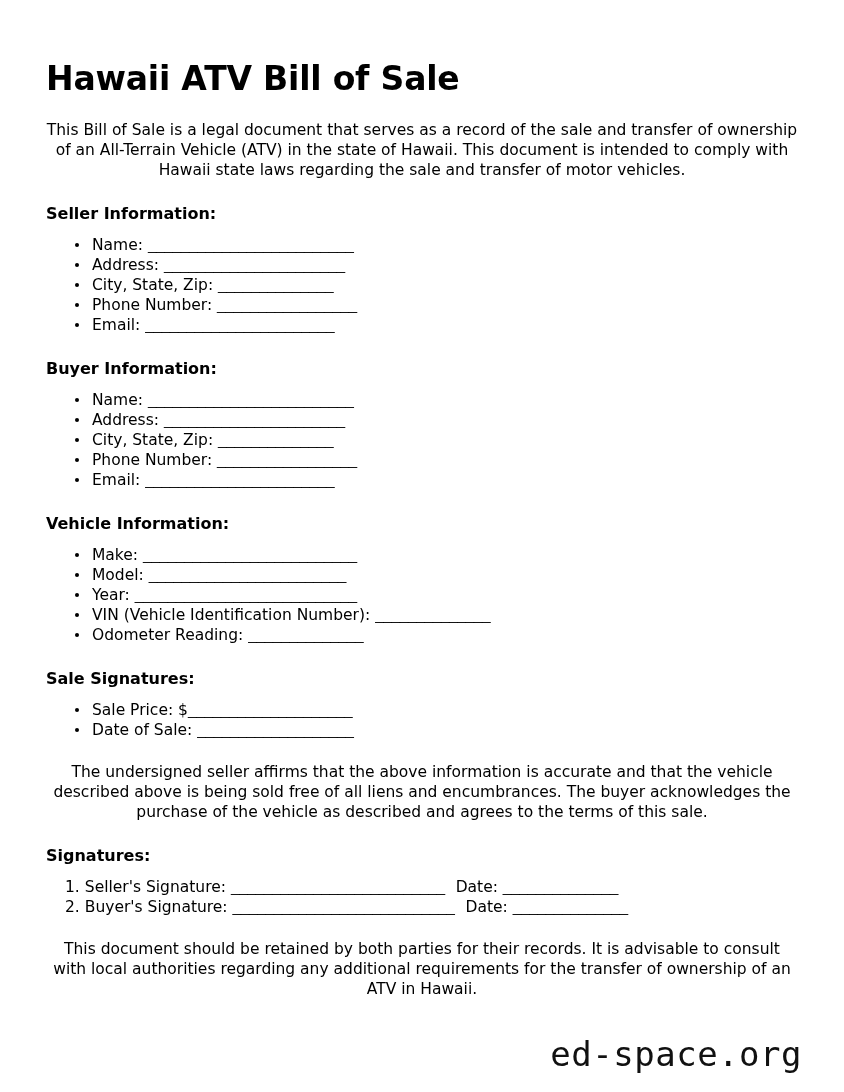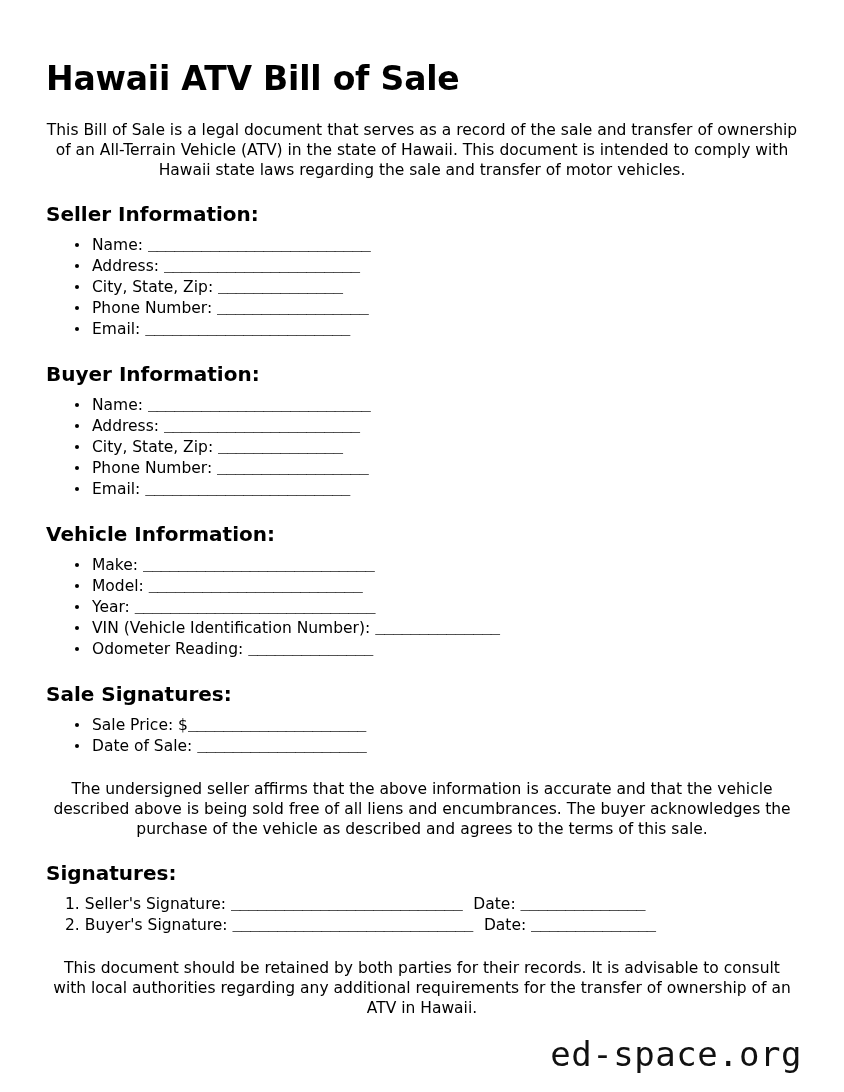--- a/index.html
+++ b/index.html
@@ -37,21 +37,21 @@
   }
   p.para {
     font-size: 15.5px;
     line-height: 20px;
     margin: 22px 0 0 0;
     max-width: 754px;
     color: #000;
     text-align: center;
   }
   h2.section-heading {
-    font-size: 20px;
+    font-size: 16px;
     font-weight: bold;
     line-height: 20px;
     margin: 24px 0 0 0;
     color: #000;
   }
   ul.field-list {
     list-style: none;
     margin: 11px 0 0 0;
     padding: 0 0 0 29px;
     font-size: 15.5px;
@@ -80,21 +80,21 @@
     line-height: 20px;
   }
   ol.signature-list > li {
     white-space: nowrap;
   }
   ol.signature-list > li .num-marker {
     display: inline-block;
     margin-right: 5px;
   }
   .blank {
-    font-family: Liberation Mono, monospace;
+    font-family: Liberation Sans, sans-serif;
     letter-spacing: -0.4px;
   }
   .sig-gap {
     display: inline-block;
     width: 11px;
   }
   .footer-mark {
     position: absolute;
     right: 42px;
     bottom: 18px;

